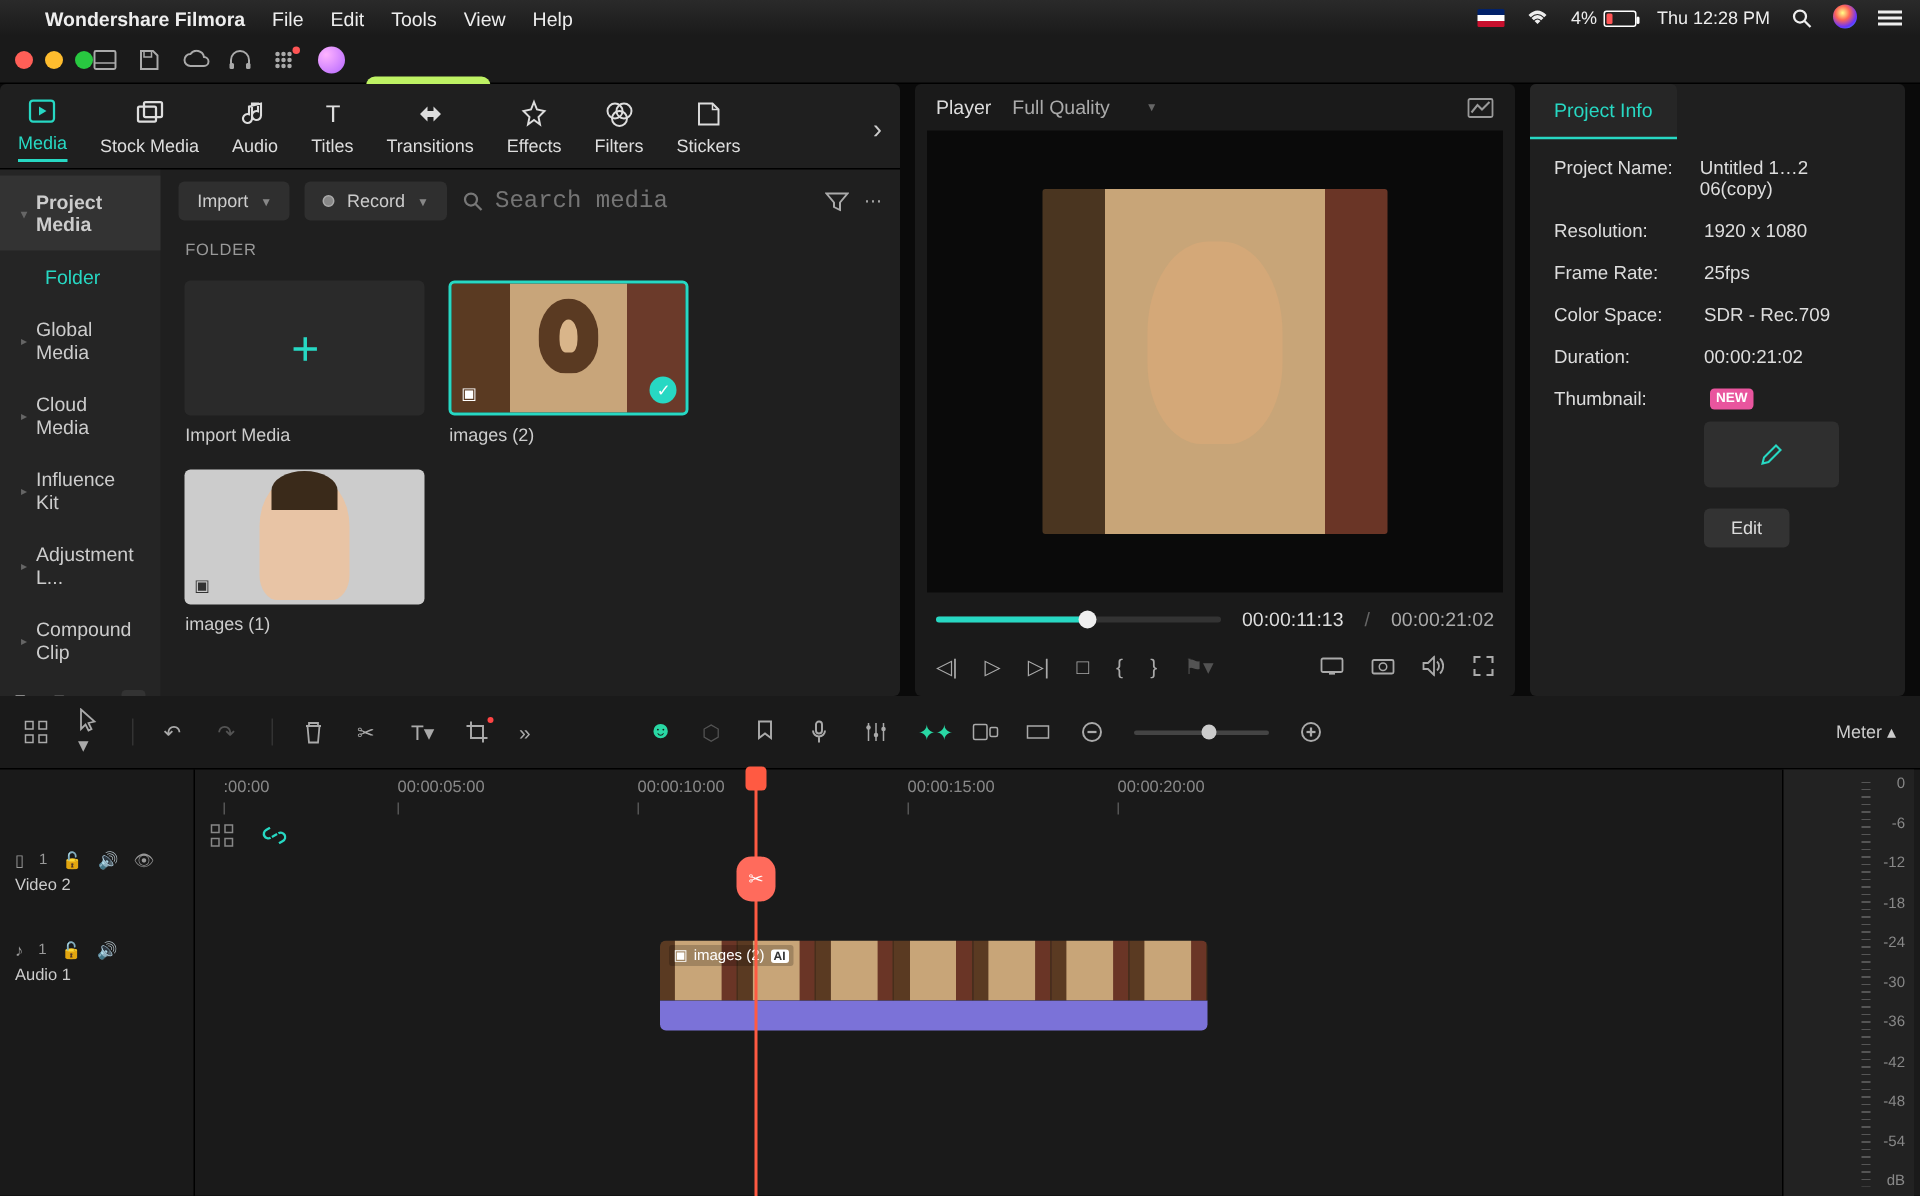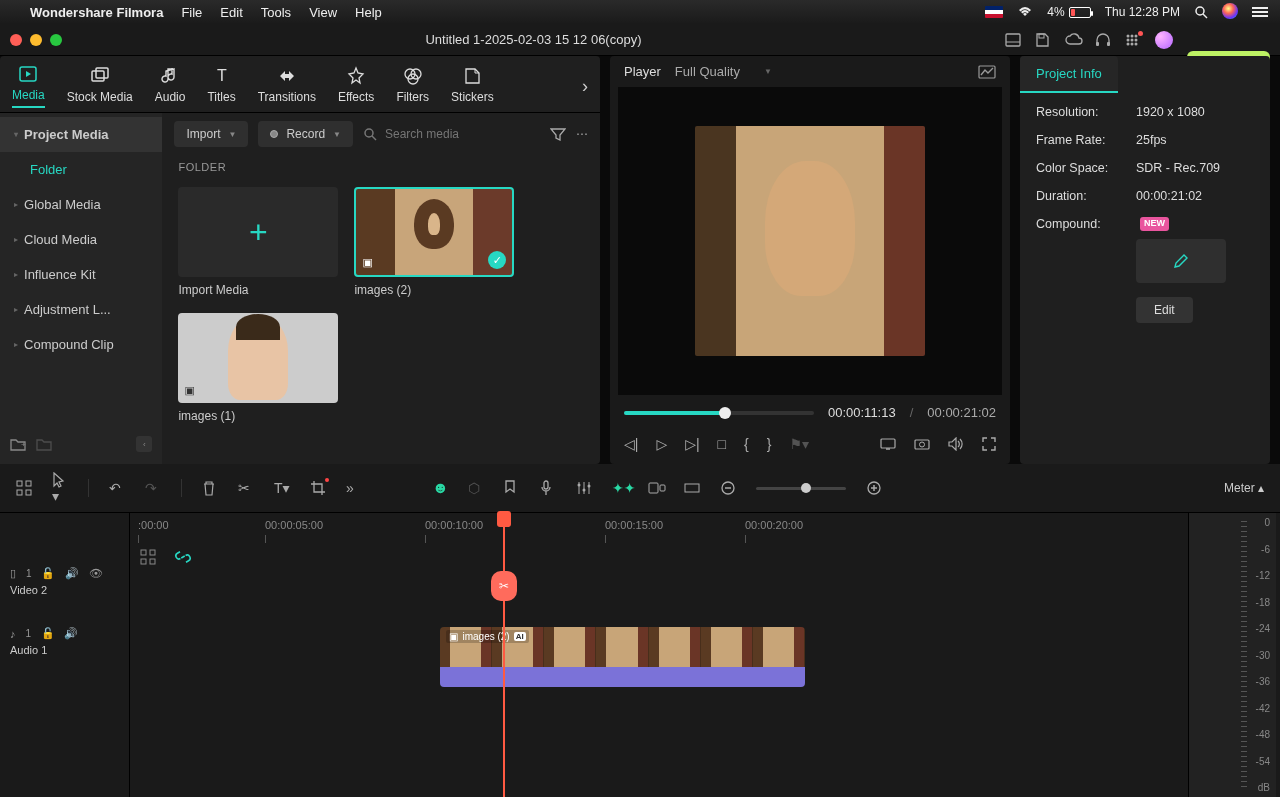--- a/index.html
+++ b/index.html
@@ -51,21 +51,21 @@
 .media-sidebar .item.selected { background: #333; font-weight: 600; }
 .media-sidebar .sub { color: #27d8c3; padding-left: 30px; }
 .media-sidebar .bottom-icons { margin-top: auto; padding: 8px 10px; display: flex; gap: 10px; color: #888; align-items: center; }
 .media-sidebar .collapse { margin-left: auto; width: 16px; height: 16px; background: #333; border-radius: 3px; display: flex; align-items: center; justify-content: center; font-size: 8px; }
 
 .media-content { flex: 1; display: flex; flex-direction: column; }
 .media-toolbar { display: flex; gap: 10px; padding: 8px 12px; align-items: center; }
 .media-toolbar .dropdown { background: #2f2f2f; padding: 6px 12px; border-radius: 4px; display: flex; align-items: center; gap: 8px; color: #ccc; font-size: 12px; }
 .media-toolbar .dropdown .rec-dot { width: 8px; height: 8px; background: #888; border-radius: 50%; border: 1px solid #aaa; }
 .media-toolbar .search { flex: 1; display: flex; align-items: center; gap: 8px; color: #777; }
-.media-toolbar .search input { background: transparent; border: none; outline: none; color: #ccc; flex: 1; font-size: 12px; }
+.media-toolbar .search input { background: transparent; border: none; outline: none; color: #ccc; flex: 1; font-size: 16px; font-family: Liberation Mono, monospace; }
 .media-toolbar .tool-icon { color: #aaa; }
 
 .folder-label { padding: 6px 16px; color: #999; font-size: 11px; letter-spacing: 0.5px; }
 .media-grid { display: flex; flex-wrap: wrap; gap: 16px; padding: 8px 16px; }
 .media-item { width: 160px; }
 .media-thumb { width: 160px; height: 90px; background: #2a2a2a; border-radius: 4px; display: flex; align-items: center; justify-content: center; position: relative; }
 .media-thumb.import { color: #27d8c3; font-size: 32px; font-weight: 200; }
 .media-thumb.selected { border: 2px solid #27d8c3; }
 .media-thumb .check { position: absolute; right: 6px; bottom: 6px; width: 18px; height: 18px; background: #27d8c3; border-radius: 50%; color: #fff; display: flex; align-items: center; justify-content: center; font-size: 11px; }
 .media-thumb .type-icon { position: absolute; left: 6px; bottom: 6px; color: #fff; font-size: 11px; }
@@ -196,21 +196,20 @@
       </span>
   </div>
 </div>
 
 <div class="window-titlebar">
   <div class="traffic">
     <div class="dot red"></div>
     <div class="dot yellow"></div>
     <div class="dot green"></div>
   </div>
-  <div class="title">Untitled 1-2025-02-03 15 12 06(copy)</div>
   <div class="right-icons">
     <span class="icon">
         <svg width="16" height="14" viewBox="0 0 16 14">
           <rect x="1" y="1" width="14" height="12" rx="1" fill="none" stroke="#aaa" stroke-width="1.3"></rect>
           <line x1="1" y1="9" x2="15" y2="9" stroke="#aaa"></line>
         </svg>
       </span>
     <span class="icon">
         <svg width="14" height="14" viewBox="0 0 14 14">
           <path d="M2 1h8l3 3v9H2z" fill="none" stroke="#aaa" stroke-width="1.3"></path>
@@ -462,37 +461,41 @@
             <path d="M1 5V1h4M13 5V1H9M1 9v4h4M13 9v4H9" fill="none" stroke="#aaa" stroke-width="1.4"></path>
           </svg>
         </span>
     </div>
   </div>
 
   <div class="info-panel">
     <div class="info-tab">Project Info</div>
     <div class="info-body">
       <div class="info-row">
+          <span class="k">Project Name:</span>
+          <span class="v">Untitled 1…2 06(copy)</span>
+        </div>
+      <div class="info-row">
           <span class="k">Resolution:</span>
           <span class="v">1920 x 1080</span>
         </div>
       <div class="info-row">
           <span class="k">Frame Rate:</span>
           <span class="v">25fps</span>
         </div>
       <div class="info-row">
           <span class="k">Color Space:</span>
           <span class="v">SDR - Rec.709</span>
         </div>
       <div class="info-row">
           <span class="k">Duration:</span>
           <span class="v">00:00:21:02</span>
         </div>
       <div class="info-row">
-          <span class="k">Compound:</span>
+          <span class="k">Thumbnail:</span>
           <span class="new-badge">NEW</span>
         </div>
       <div class="thumb-edit">
           <svg width="16" height="16" viewBox="0 0 16 16">
             <path d="M2 14l1-4 8-8 3 3-8 8z" fill="none" stroke="#27d8c3" stroke-width="1.4"></path>
           </svg>
         </div>
       <div class="edit-btn">Edit</div>
     </div>
   </div>
@@ -618,21 +621,21 @@
               <rect x="10" y="10" width="5" height="5" fill="none" stroke="#888"></rect>
             </svg>
           </span>
         <span class="link">
             <svg width="18" height="12" viewBox="0 0 18 12">
               <path d="M6 6a3 3 0 01-3-3 3 3 0 013-3h3M12 6a3 3 0 013 3 3 3 0 01-3 3H9M7 6h4" fill="none" stroke="#27d8c3" stroke-width="1.6" transform="rotate(-30 9 6)"></path>
             </svg>
           </span>
       </div>
       <div class="tl-ruler">
-        <span class="mark major" style="left:8px">:00:00</span>
+        <span class="mark major" style="left:19px">:00:00</span>
         <span class="mark major" style="left:135px">00:00:05:00</span>
         <span class="mark major" style="left:295px">00:00:10:00</span>
         <span class="mark major" style="left:475px">00:00:15:00</span>
         <span class="mark major" style="left:615px">00:00:20:00</span>
       </div>
       <div class="tl-tracks">
         <div class="clip">
           <div class="video">
             <div class="frame"></div>
               <div class="frame"></div>

